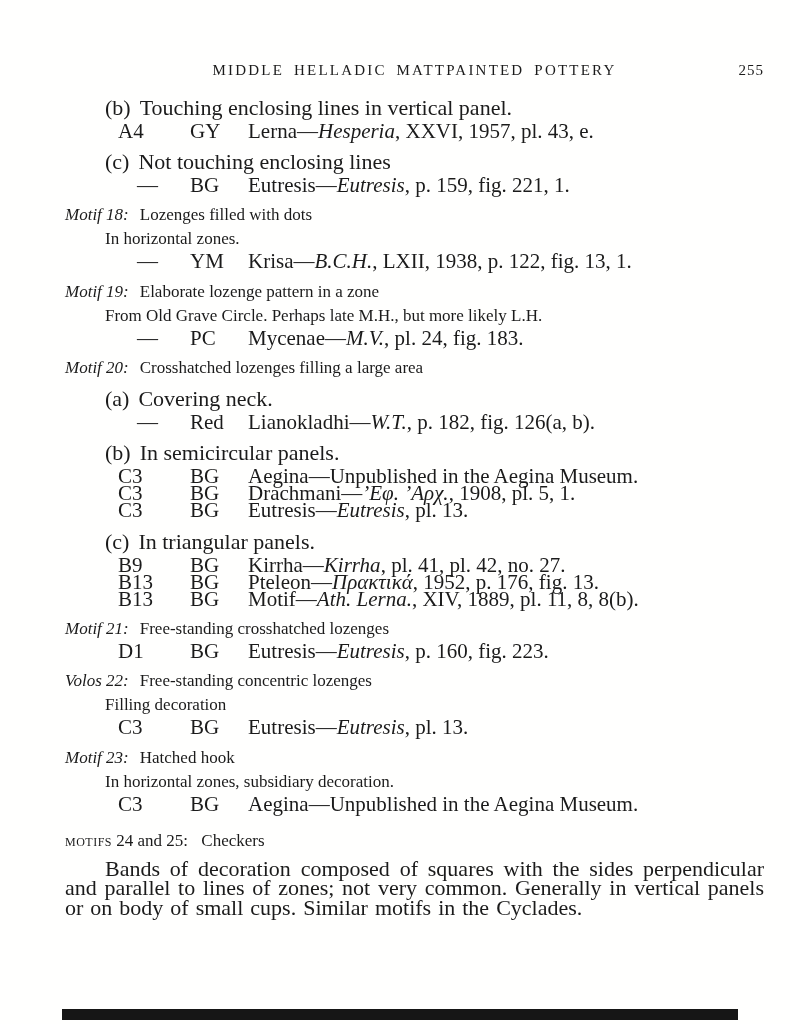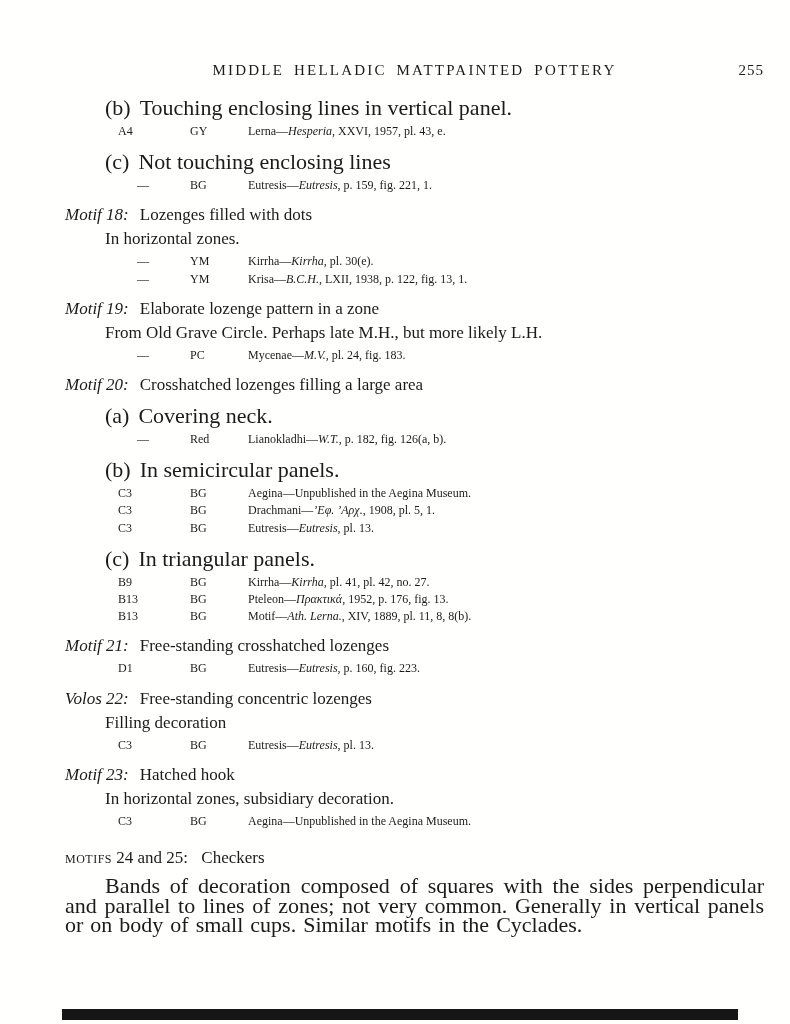--- a/index.html
+++ b/index.html
@@ -19,21 +19,21 @@
 
   .sub-heading{margin:12px 0 6px 40px;font-size:22px;line-height:19px;}
   .sub-label{margin-right:9px;}
 
   .motif-heading{margin:11px 0 5px 0;font-size:17px;line-height:19px;}
   .motif-heading i{font-style:italic;}
   .mh-title{margin-left:11px;}
 
   .note{margin:0 0 5px 40px;font-size:17px;line-height:19px;}
 
-  .entry{padding-left:53px;font-size:12px;line-height:17.2px;}
+  .entry{padding-left:53px;font-size:21px;line-height:17.2px;}
   .col-code{display:inline-block;width:72px;}
   .col-code.dash{width:53px;padding-left:19px;}
   .col-ware{display:inline-block;width:58px;}
   .col-ref i{font-style:italic;}
 
   .motifs-line{margin:18px 0 8px 0;font-size:17px;line-height:20px;}
   .smallcaps{font-variant:small-caps;text-transform:lowercase;letter-spacing:0.5px;}
   .checkers{margin-left:9px;}
 
   .para{margin:0;font-size:22px;line-height:19.5px;text-align:justify;
@@ -63,23 +63,20 @@
       <span class="sub-label">(c)</span><span>Not touching enclosing lines</span>
     </div>
     <div class="entry">
       <span class="col-code dash">—</span><span class="col-ware">BG</span><span class="col-ref"><span>Eutresis—</span><i>Eutresis</i><span>, p. 159, fig. 221, 1.</span></span>
     </div>
 
     <div class="motif-heading">
       <i>Motif 18:</i><span class="mh-title">Lozenges filled with dots</span>
     </div>
     <div class="note">In horizontal zones.</div>
-    <div class="entry">
-      <span class="col-code dash">—</span><span class="col-ware">YM</span><span class="col-ref"><span>Kirrha—</span><i>Kirrha</i><span>, pl. 30(e).</span></span>
-    </div>
     <div class="entry">
       <span class="col-code dash">—</span><span class="col-ware">YM</span><span class="col-ref"><span>Krisa—</span><i>B.C.H.</i><span>, LXII, 1938, p. 122, fig. 13, 1.</span></span>
     </div>
 
     <div class="motif-heading">
       <i>Motif 19:</i><span class="mh-title">Elaborate lozenge pattern in a zone</span>
     </div>
     <div class="note">From Old Grave Circle.  Perhaps late M.H., but more likely L.H.</div>
     <div class="entry">
       <span class="col-code dash">—</span><span class="col-ware">PC</span><span class="col-ref"><span>Mycenae—</span><i>M.V.</i><span>, pl. 24, fig. 183.</span></span>

